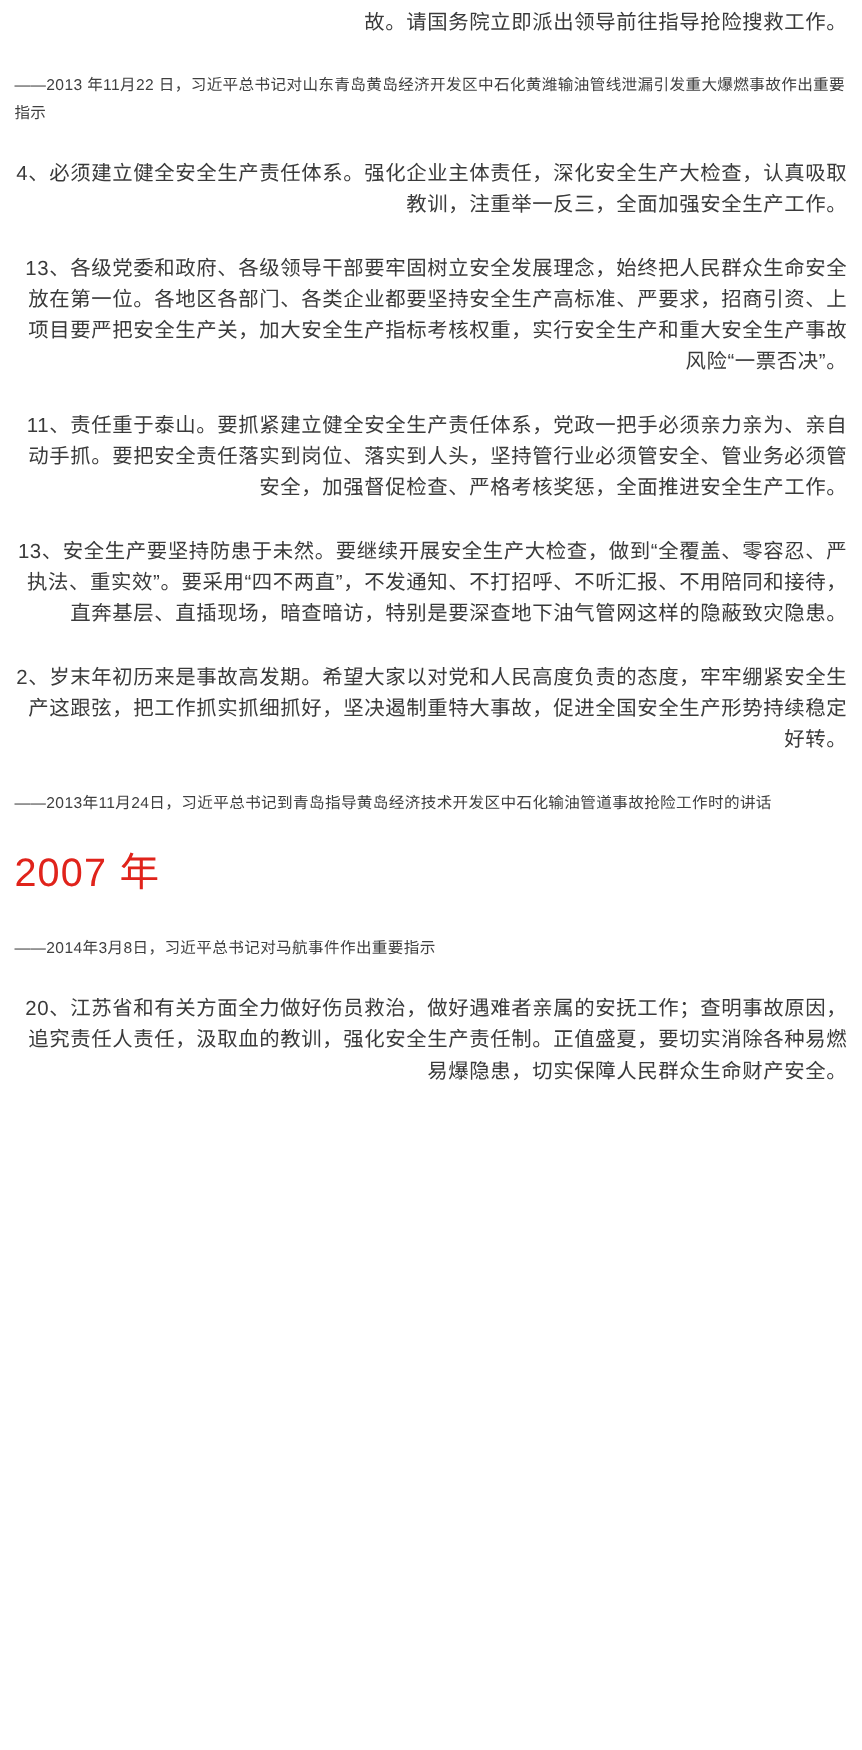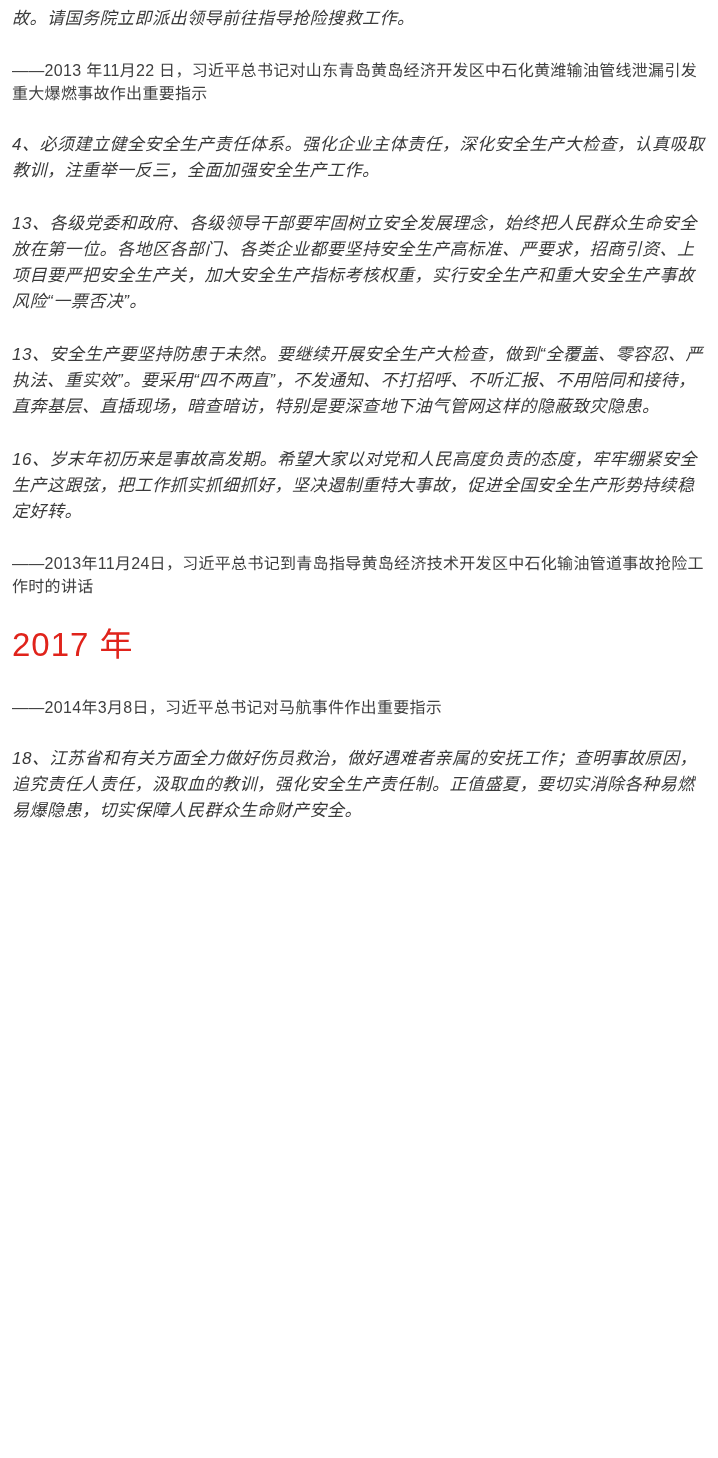--- a/index.html
+++ b/index.html
@@ -17,26 +17,25 @@
     box-sizing: border-box;
     width: 718px;
     padding: 6px 12px 8px 12px;
     color: #3a3a3a;
   }
   p.body-para {
     font-size: 17px;
     line-height: 26px;
     letter-spacing: 0.5px;
     margin: 0 0 27px 0;
-    text-align: left;
+    text-align: right;
     word-break: break-all;
-    font-style: italic;
   }
   p.attr-line {
-    font-size: 16px;
+    font-size: 13px;
     line-height: 23px;
     letter-spacing: 0.3px;
     margin: 0 0 27px 0;
     color: #3f3f3f;
     word-break: break-all;
   }
   h2.year-heading {
     font-size: 33px;
     line-height: 40px;
     font-weight: 400;
@@ -46,19 +45,20 @@
   }
 </style>
 </head>
 <body>
 
 <main class="article">
   <p class="body-para">故。请国务院立即派出领导前往指导抢险搜救工作。</p>
   <p class="attr-line">——2013 年11月22 日，习近平总书记对山东青岛黄岛经济开发区中石化黄潍输油管线泄漏引发重大爆燃事故作出重要指示</p>
   <p class="body-para">4、必须建立健全安全生产责任体系。强化企业主体责任，深化安全生产大检查，认真吸取教训，注重举一反三，全面加强安全生产工作。</p>
   <p class="body-para">13、各级党委和政府、各级领导干部要牢固树立安全发展理念，始终把人民群众生命安全放在第一位。各地区各部门、各类企业都要坚持安全生产高标准、严要求，招商引资、上项目要严把安全生产关，加大安全生产指标考核权重，实行安全生产和重大安全生产事故风险“一票否决”。</p>
+  <p class="body-para">11、责任重于泰山。要抓紧建立健全安全生产责任体系，党政一把手必须亲力亲为、亲自动手抓。要把安全责任落实到岗位、落实到人头，坚持管行业必须管安全、管业务必须管安全，加强督促检查、严格考核奖惩，全面推进安全生产工作。</p>
   <p class="body-para">13、安全生产要坚持防患于未然。要继续开展安全生产大检查，做到“全覆盖、零容忍、严执法、重实效”。要采用“四不两直”，不发通知、不打招呼、不听汇报、不用陪同和接待，直奔基层、直插现场，暗查暗访，特别是要深查地下油气管网这样的隐蔽致灾隐患。</p>
-  <p class="body-para">16、岁末年初历来是事故高发期。希望大家以对党和人民高度负责的态度，牢牢绷紧安全生产这跟弦，把工作抓实抓细抓好，坚决遏制重特大事故，促进全国安全生产形势持续稳定好转。</p>
+  <p class="body-para">2、岁末年初历来是事故高发期。希望大家以对党和人民高度负责的态度，牢牢绷紧安全生产这跟弦，把工作抓实抓细抓好，坚决遏制重特大事故，促进全国安全生产形势持续稳定好转。</p>
   <p class="attr-line">——2013年11月24日，习近平总书记到青岛指导黄岛经济技术开发区中石化输油管道事故抢险工作时的讲话</p>
-  <h2 class="year-heading">2017 年</h2>
+  <h2 class="year-heading">2007 年</h2>
   <p class="attr-line">——2014年3月8日，习近平总书记对马航事件作出重要指示</p>
-  <p class="body-para">18、江苏省和有关方面全力做好伤员救治，做好遇难者亲属的安抚工作；查明事故原因，追究责任人责任，汲取血的教训，强化安全生产责任制。正值盛夏，要切实消除各种易燃易爆隐患，切实保障人民群众生命财产安全。</p>
+  <p class="body-para">20、江苏省和有关方面全力做好伤员救治，做好遇难者亲属的安抚工作；查明事故原因，追究责任人责任，汲取血的教训，强化安全生产责任制。正值盛夏，要切实消除各种易燃易爆隐患，切实保障人民群众生命财产安全。</p>
 </main>
 
 </body></html>

